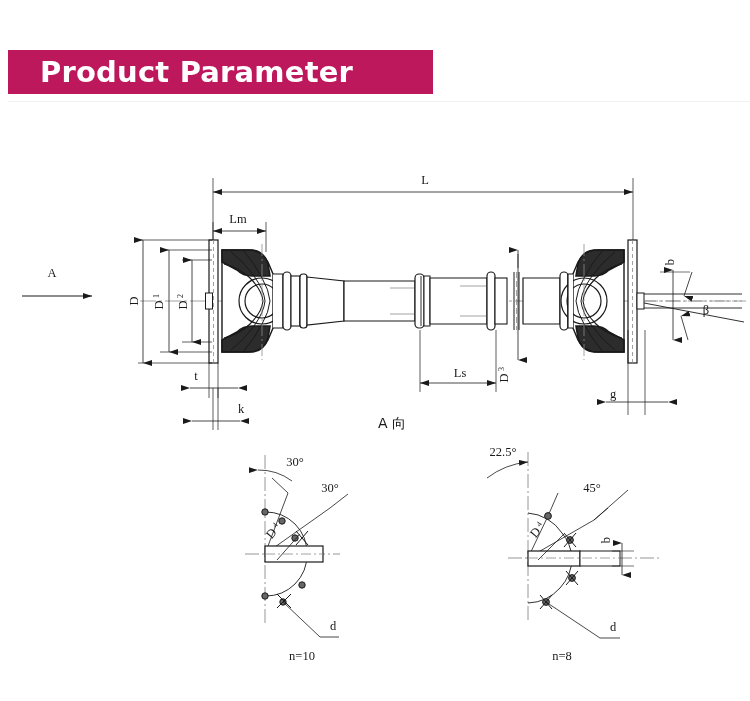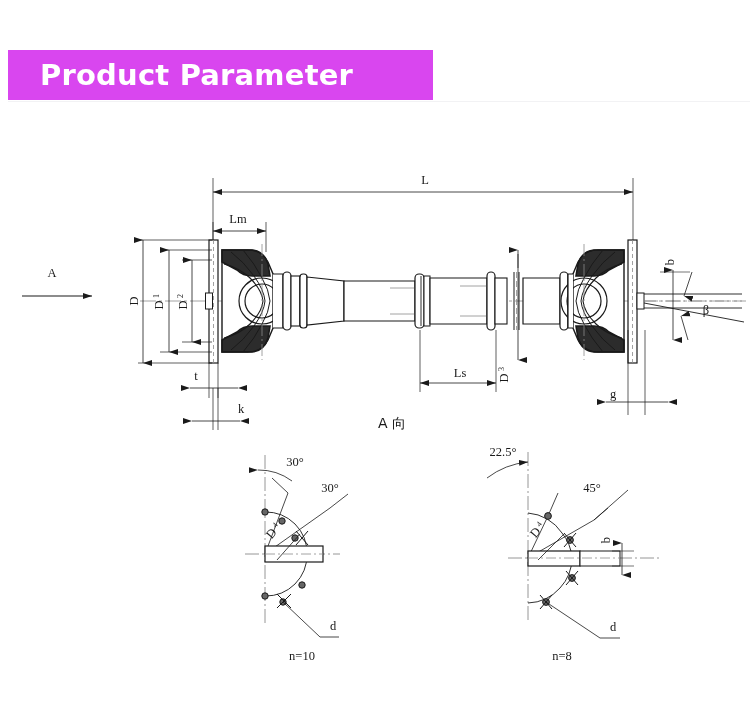--- a/index.html
+++ b/index.html
@@ -19,22 +19,22 @@
     width: 750px;
     height: 701px;
     background: #ffffff;
   }
   
   #header-banner {
     position: absolute;
     left: 8px;
     top: 50px;
     width: 425px;
-    height: 50px;
-    background: #d946ef;
+    height: 44px;
+    background: #be185d;
     display: flex;
     align-items: center;
     box-sizing: border-box;
     padding-left: 32px;
   }
   #header-title {
     color: #ffffff;
     font-family: "DejaVu Sans", sans-serif;
     font-weight: bold;
     font-size: 29px;

